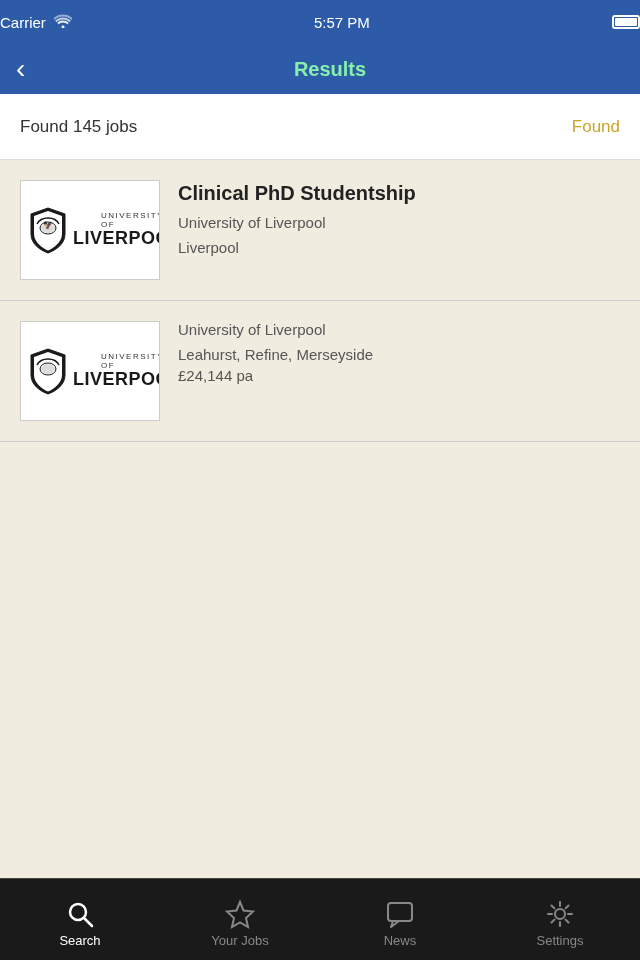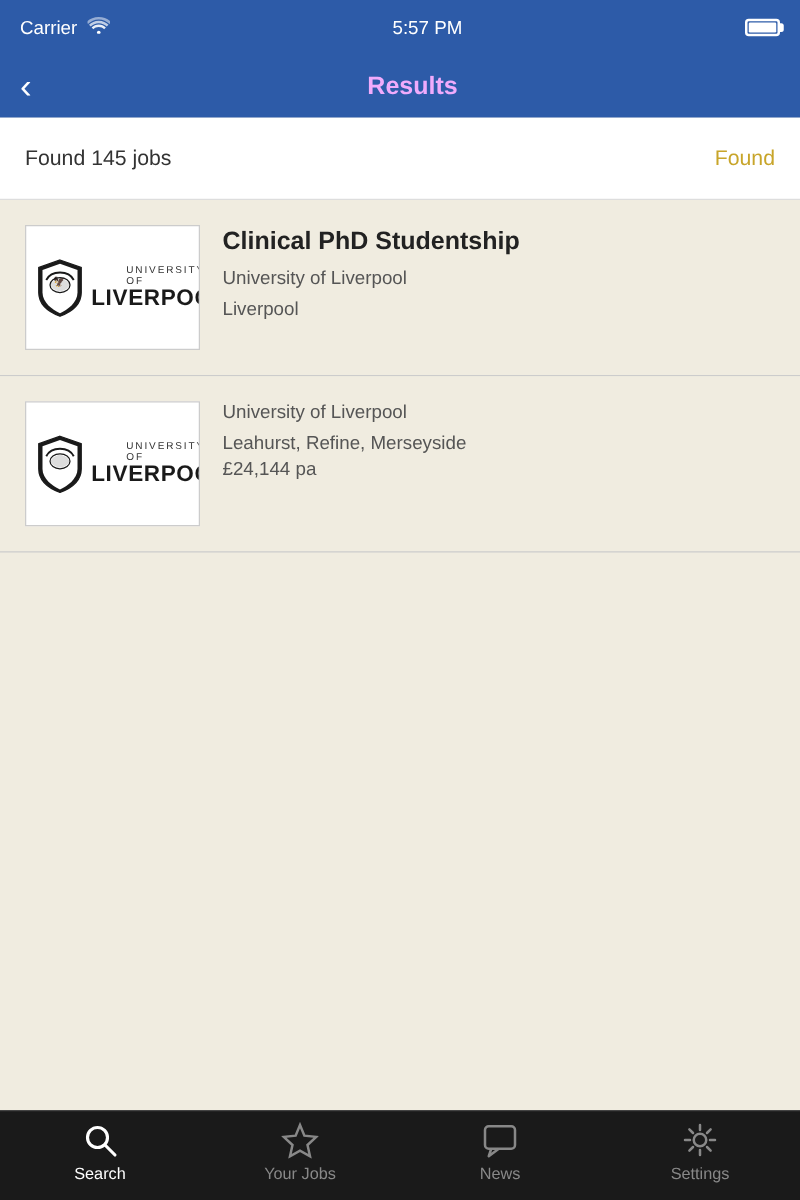--- a/index.html
+++ b/index.html
@@ -13,21 +13,21 @@
       position: relative;
     }
 
     
     .status-bar {
       background: #2d5ba8;
       height: 44px;
       display: flex;
       align-items: center;
       justify-content: space-between;
-      padding: 0 16px;
+      padding: 0 0;
       color: white;
       font-size: 15px;
       font-weight: 500;
     }
     .status-bar-left { display: flex; align-items: center; gap: 8px; }
     .battery-icon {
       width: 28px;
       height: 14px;
       border: 2px solid white;
       border-radius: 3px;
@@ -68,21 +68,21 @@
     .nav-back {
       position: absolute;
       left: 16px;
       color: white;
       font-size: 28px;
       font-weight: 300;
       cursor: pointer;
       line-height: 1;
     }
     .nav-title {
-      color: #f0abfc;
+      color: #86efac;
       font-size: 20px;
       font-weight: 700;
       margin-left: 20px;
     }
 
     
     .results-header {
       background: white;
       height: 66px;
       display: flex;
@@ -184,24 +184,24 @@
       font-size: 15px;
       color: #555;
     }
 
     
     .tab-bar {
       position: absolute;
       bottom: 0;
       left: 0;
       right: 0;
-      height: 72px;
+      height: 82px;
       background: #1a1a1a;
       display: flex;
-      align-items: flex-start;
+      align-items: center;
       border-top: 1px solid #444;
     }
     .tab-item {
       flex: 1;
       display: flex;
       flex-direction: column;
       align-items: center;
       justify-content: center;
       gap: 4px;
       cursor: pointer;

